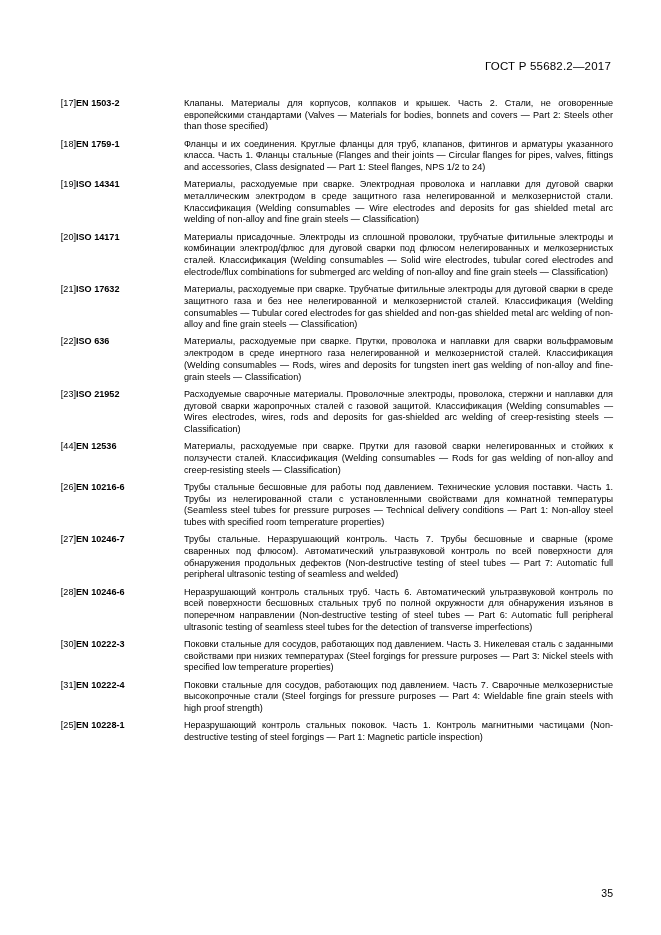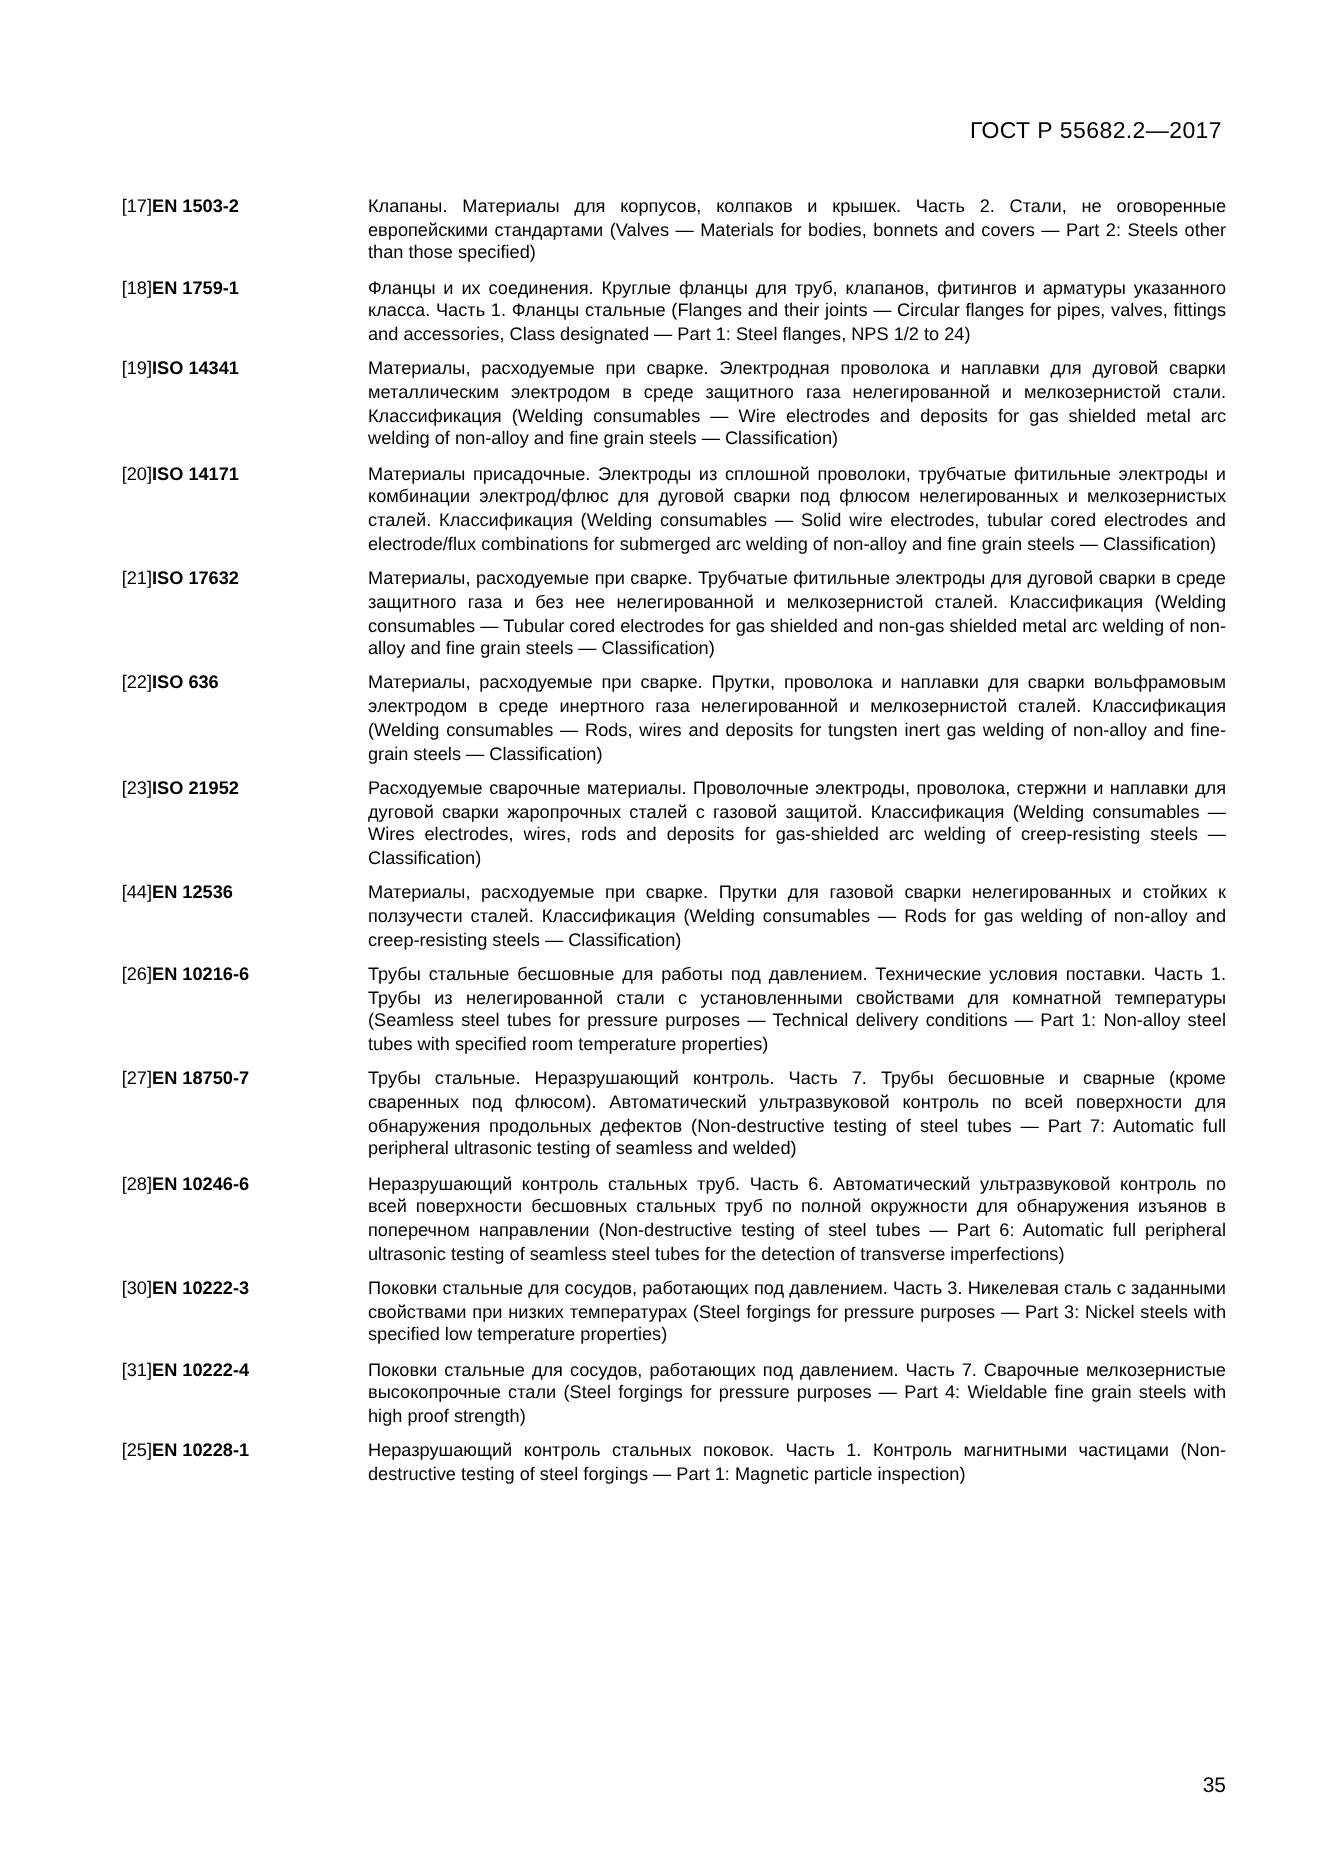--- a/index.html
+++ b/index.html
@@ -115,21 +115,21 @@
         <td class="std">EN 12536</td>
         <td class="desc">Материалы, расходуемые при сварке. Прутки для газовой сварки нелегированных и стойких к ползучести сталей. Классификация (Welding consumables — Rods for gas welding of non-alloy and creep-resisting steels — Classification)</td>
       </tr>
       <tr>
         <td class="num">[26]</td>
         <td class="std">EN 10216-6</td>
         <td class="desc">Трубы стальные бесшовные для работы под давлением. Технические условия поставки. Часть 1. Трубы из нелегированной стали с установленными свойства­ми для комнатной температуры (Seamless steel tubes for pressure purposes — Technical delivery conditions — Part 1: Non-alloy steel tubes with specified room temperature properties)</td>
       </tr>
       <tr>
         <td class="num">[27]</td>
-        <td class="std">EN 18750-7</td>
+        <td class="std">EN 10246-7</td>
         <td class="desc">Трубы стальные. Неразрушающий контроль. Часть 7. Трубы бесшовные и свар­ные (кроме сваренных под флюсом). Автоматический ультразвуковой контроль по всей поверхности для обнаружения продольных дефектов (Non-destructive testing of steel tubes — Part 7: Automatic full peripheral ultrasonic testing of seamless and welded)</td>
       </tr>
       <tr>
         <td class="num">[28]</td>
         <td class="std">EN 10246-6</td>
         <td class="desc">Неразрушающий контроль стальных труб. Часть 6. Автоматический ультразвуко­вой контроль по всей поверхности бесшовных стальных труб по полной окружности для обнаружения изъянов в поперечном направлении (Non-destructive testing of steel tubes — Part 6: Automatic full peripheral ultrasonic testing of seamless steel tubes for the detection of transverse imperfections)</td>
       </tr>
       <tr>
         <td class="num">[30]</td>
         <td class="std">EN 10222-3</td>

